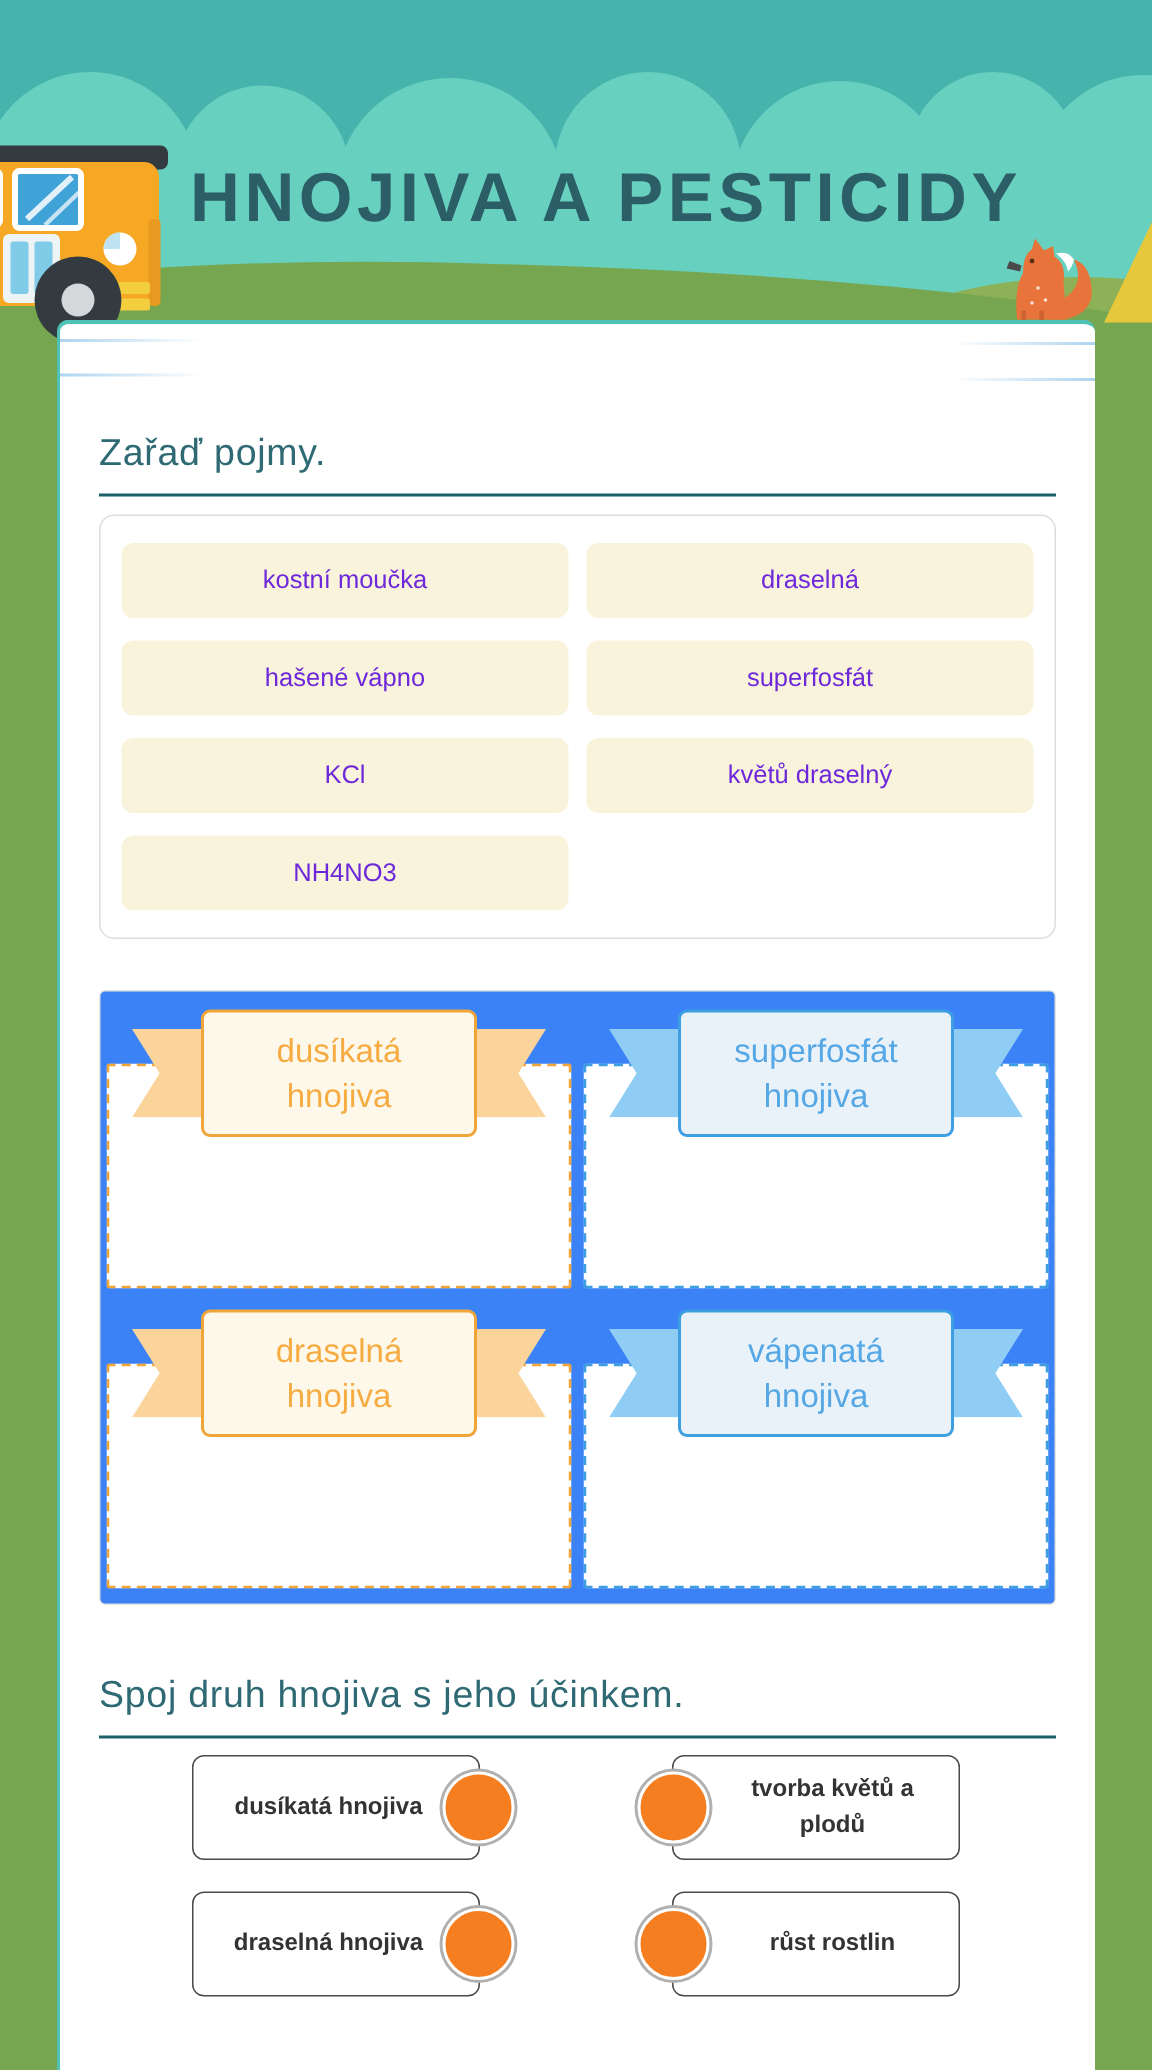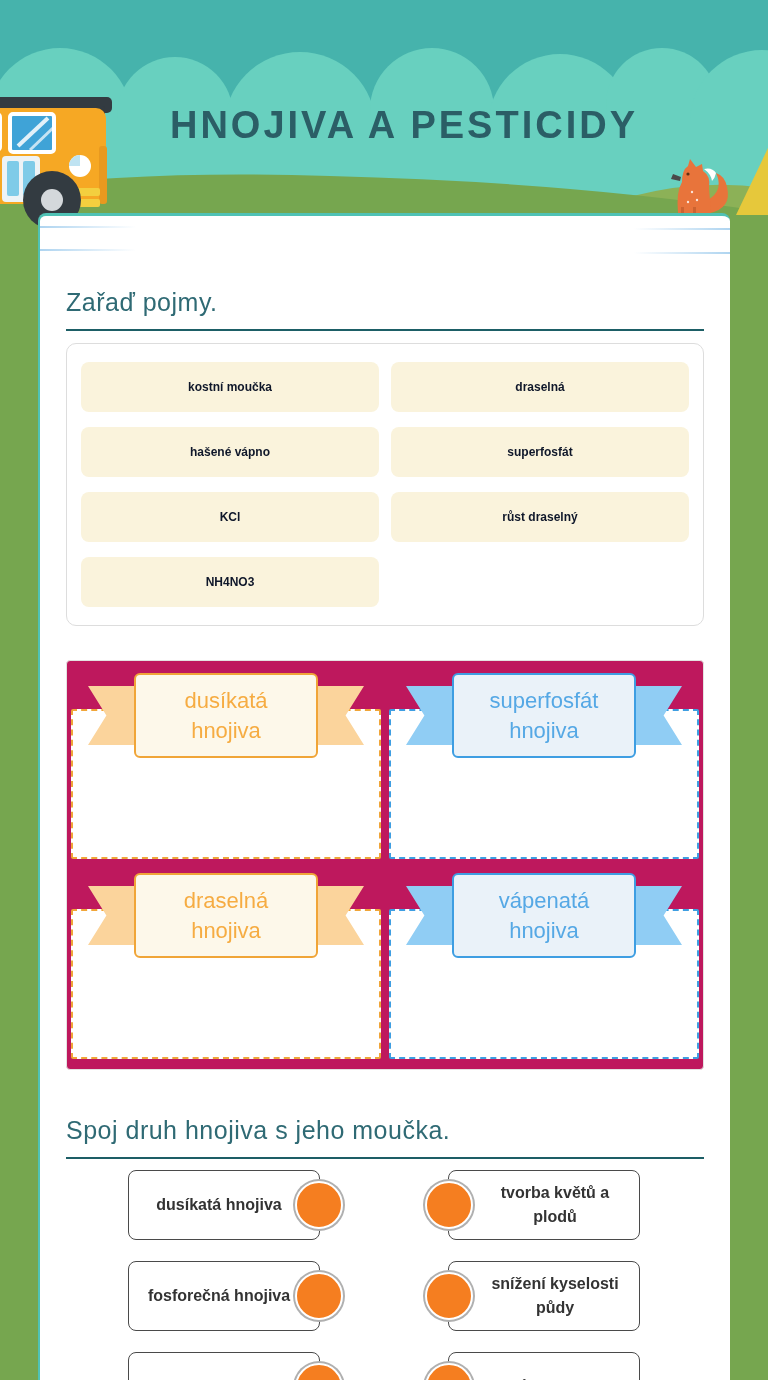--- a/index.html
+++ b/index.html
@@ -7,21 +7,21 @@
     width:768px;height:1380px;overflow:hidden;position:relative;
     background:#76a64f;
     font-family:"Liberation Sans",sans-serif;
   }
   
   .header{position:absolute;top:0;left:0;width:768px;height:232px;}
   .header svg{display:block;}
   .page-title{
     position:absolute;top:104px;left:95px;right:55px;
     text-align:center;
-    font-size:38px;font-weight:700;letter-spacing:3px;
+    font-size:46px;font-weight:700;letter-spacing:3px;
     color:#2b5e66;white-space:nowrap;
   }
   
   .card{
     position:absolute;left:38px;top:213px;width:692px;height:1240px;
     background:#ffffff;border-radius:8px 8px 0 0;
     border-top:3px solid #4fc2b5;border-left:2px solid #4fc2b5;
     box-sizing:border-box;
   }
   .deco-line{position:absolute;height:2px;width:96px;}
@@ -38,26 +38,26 @@
   .heading-rule{height:2px;background:#1d5e66;margin-top:12px;}
   
   .word-bank{
     margin-top:12px;border:1px solid #dddddd;border-radius:10px;
     background:#fff;padding:18px 14px;
     display:grid;grid-template-columns:1fr 1fr;gap:15px 12px;
   }
   .chip{
     height:50px;border:none;border-radius:8px;background:#faf3dc;
     font-family:"Liberation Sans",sans-serif;
-    font-size:12px;font-weight:700;color:#0f172a;
+    font-size:17px;font-weight:400;color:#6d28d9;
     display:flex;align-items:center;justify-content:center;cursor:pointer;
   }
   
   .sort-zones{
-    margin-top:34px;background:#be185d;border:1px solid #e3e3e1;border-radius:4px;
+    margin-top:34px;background:#3b82f6;border:1px solid #e3e3e1;border-radius:4px;
     padding:12px 4px 10px;box-sizing:border-box;
     display:grid;grid-template-columns:1fr 1fr;column-gap:8px;row-gap:14px;
   }
   .zone{position:relative;height:186px;}
   .ribbon{position:relative;width:184px;margin:0 auto;height:85px;z-index:2;}
   .wing{position:absolute;top:13px;width:46px;height:59px;}
   .wing-left{left:-46px;clip-path:polygon(0 0,100% 0,100% 100%,0 100%,40% 50%);}
   .wing-right{right:-46px;clip-path:polygon(0 0,100% 0,60% 50%,100% 100%,0 100%);}
   .zone-label{
     position:relative;height:85px;border-radius:6px;border:2px solid;
@@ -168,21 +168,21 @@
 
         <button class="chip">draselná</button>
 
         <button class="chip">hašené vápno</button>
 
 
         <button class="chip">superfosfát</button>
 
         <button class="chip">KCl</button>
 
-        <button class="chip">růst draselný</button>
+        <button class="chip">květů draselný</button>
 
         <button class="chip">NH4NO3</button>
       </div>
 
     <div class="sort-zones">
 
         <div class="zone zone--orange">
           <div class="ribbon">
             <div class="wing wing-left"></div>
             <div class="zone-label">
@@ -224,48 +224,37 @@
             <div class="zone-label">
               <span>vápenatá</span>
               <span>hnojiva</span>
             </div>
             <div class="wing wing-right"></div>
           </div>
           <div class="zone-drop"></div>
         </div>
       </div>
 
-    <h2 class="section-heading match-h">Spoj druh hnojiva s jeho moučka.</h2>
+    <h2 class="section-heading match-h">Spoj druh hnojiva s jeho účinkem.</h2>
     <div class="heading-rule"></div>
 
     <div class="match-list">
 
         <div class="match-row">
           <div class="match-box match-left">
             <span class="match-text">dusíkatá hnojiva</span>
             <span class="dot dot-right"></span>
           </div>
           <div class="match-spacer"></div>
           <div class="match-box match-right">
             <span class="dot dot-left"></span>
             <span class="match-text">tvorba květů a plodů</span>
           </div>
         </div>
 
-        <div class="match-row">
-          <div class="match-box match-left">
-            <span class="match-text">fosforečná hnojiva</span>
-            <span class="dot dot-right"></span>
-          </div>
-          <div class="match-spacer"></div>
-          <div class="match-box match-right">
-            <span class="dot dot-left"></span>
-            <span class="match-text">snížení kyselosti půdy</span>
-          </div>
-        </div>
 
         <div class="match-row">
           <div class="match-box match-left">
             <span class="match-text">draselná hnojiva</span>
             <span class="dot dot-right"></span>
           </div>
           <div class="match-spacer"></div>
           <div class="match-box match-right">
             <span class="dot dot-left"></span>
             <span class="match-text">růst rostlin</span>

